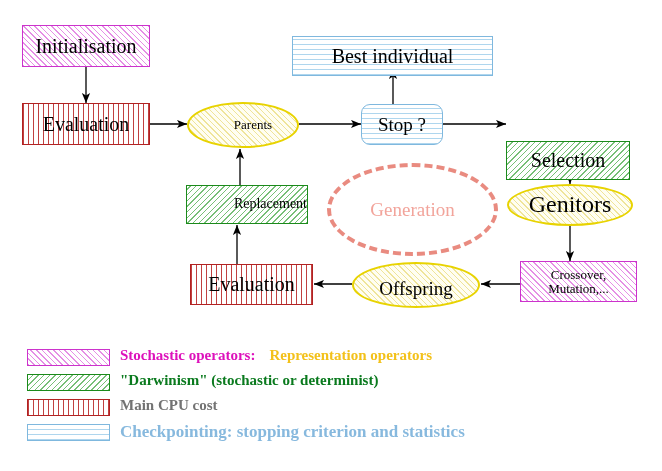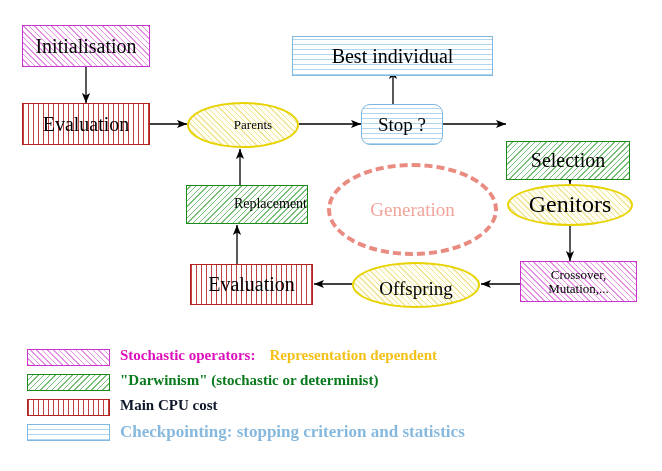--- a/index.html
+++ b/index.html
@@ -126,22 +126,22 @@
       <div class="node hatch-red" style="left: 190px; top: 264px; width: 123px; height: 41px;">
         <span class="lbl" style="font-size: 20px;">Evaluation</span>
       </div>
       <div class="node hatch-green" style="left: 186px; top: 185px; width: 122px; height: 39px; justify-content: flex-end;">
         <span class="lbl" style="font-size: 14px;">Replacement</span>
       </div>
     </div>
 
   <div id="legend">
       <div class="legend-sw hatch-magenta" style="left: 27px; top: 349px; width: 83px; height: 17px;"></div>
-      <div class="legend-txt" style="left: 120px; top: 347px; font-size: 15px; color: rgb(221, 17, 187);">Stochastic operators:<span style="color: rgb(243, 193, 26); margin-left: 14px;">Representation dependent</span></div>
+      <div class="legend-txt" style="left: 120px; top: 347px; font-size: 15px; color: rgb(221, 17, 187);">Stochastic operators:<span style="color: rgb(243, 193, 26); margin-left: 14px;">Representation operators</span></div>
       <div class="legend-sw hatch-green" style="left: 27px; top: 374px; width: 83px; height: 17px;"></div>
       <div class="legend-txt" style="left: 120px; top: 372px; font-size: 15px; color: rgb(10, 122, 30);">"Darwinism" (stochastic or determinist)</div>
       <div class="legend-sw hatch-red" style="left: 27px; top: 399px; width: 83px; height: 17px;"></div>
-      <div class="legend-txt" style="left: 120px; top: 397px; font-size: 15px; color: #0f172a;">Main CPU cost</div>
+      <div class="legend-txt" style="left: 120px; top: 397px; font-size: 15px; color: #737373;">Main CPU cost</div>
       <div class="legend-sw hatch-blue" style="left: 27px; top: 424px; width: 83px; height: 17px;"></div>
       <div class="legend-txt" style="left: 120px; top: 422px; font-size: 17px; color: rgb(135, 185, 222);">Checkpointing: stopping criterion and statistics</div>
     </div>
 
 </div>
 
 </body></html>

